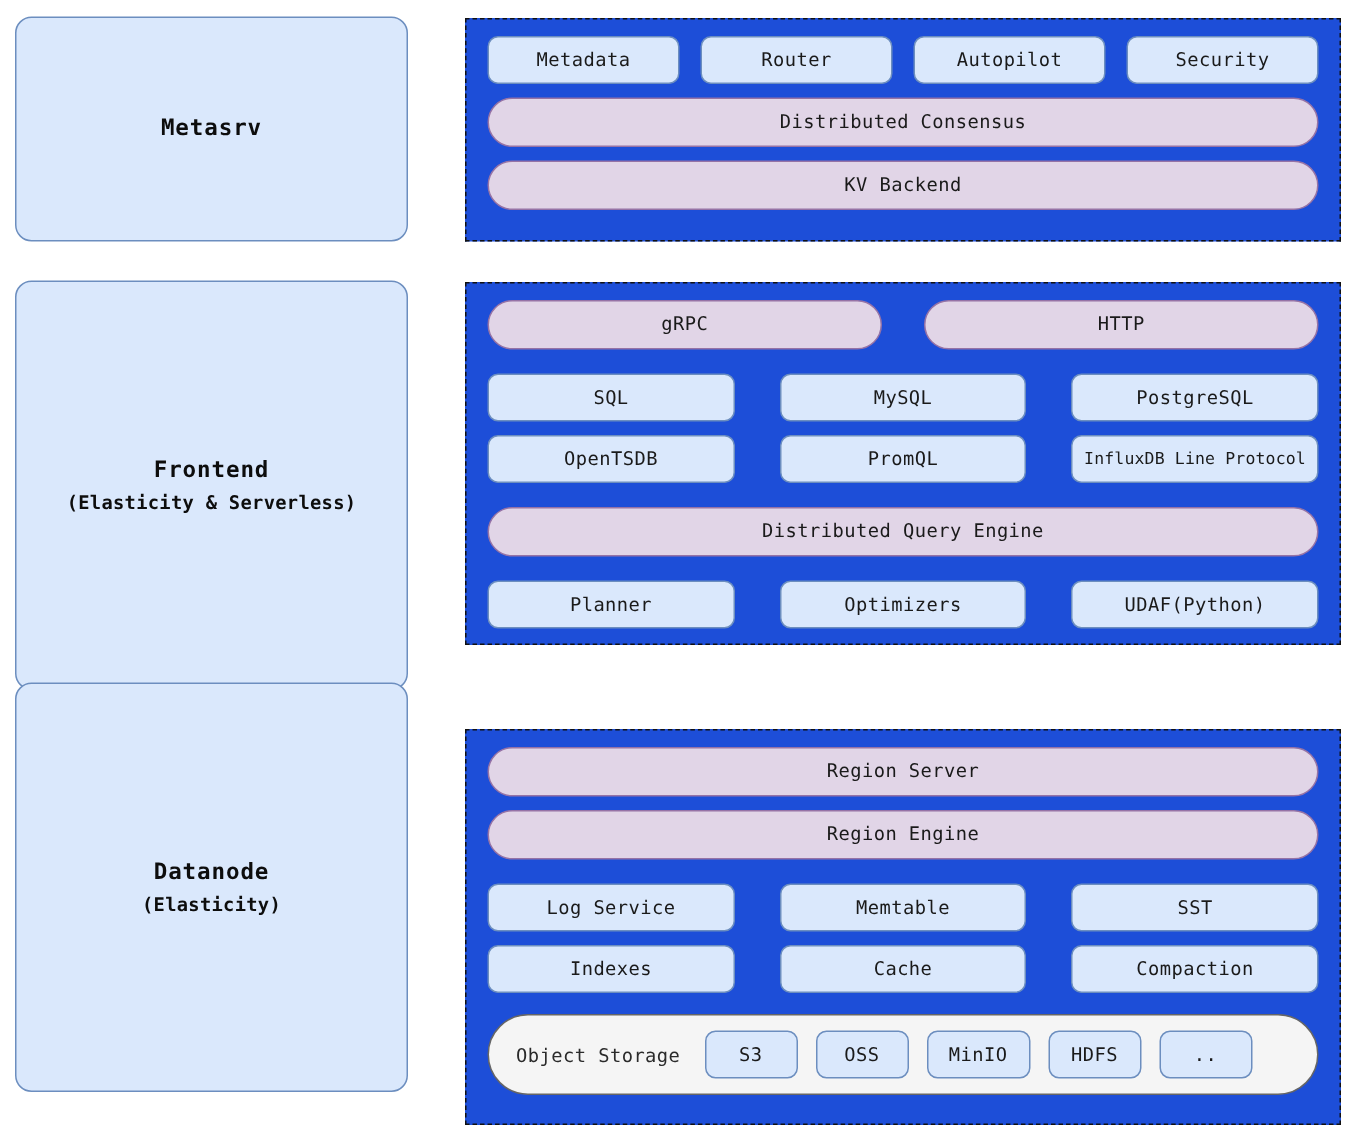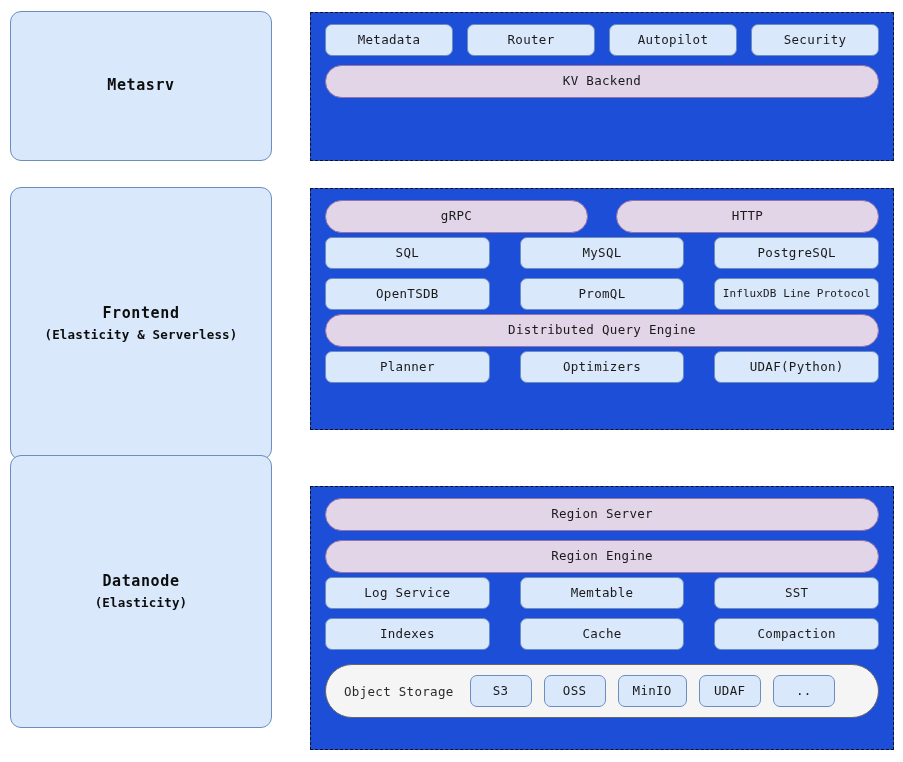--- a/index.html
+++ b/index.html
@@ -72,21 +72,21 @@
   #group-metasrv  { top: 12px;  height: 149px; }
   #group-frontend { top: 188px; height: 242px; }
   #group-datanode { top: 486px; height: 264px; }
 
   
   .row {
     display: flex;
     width: 100%;
   }
   .row + .row { margin-top: 9px; }
-  .row.gap-lg { margin-top: 4px; }
+  .row.gap-lg { margin-top: 16px; }
 
   
   .chip {
     box-sizing: border-box;
     display: flex;
     align-items: center;
     justify-content: center;
     text-align: center;
     font-size: 12.5px;
     letter-spacing: 0.3px;
@@ -167,20 +167,23 @@
 
   <div class="group" id="group-metasrv">
 
     <div class="row cols4">
       <div class="chip blue flex-1">Metadata</div>
       <div class="chip blue flex-1">Router</div>
       <div class="chip blue flex-1">Autopilot</div>
       <div class="chip blue flex-1">Security</div>
     </div>
 
+    <div class="row">
+      <div class="chip purple flex-1">Distributed Consensus</div>
+    </div>
 
     <div class="row">
       <div class="chip purple flex-1">KV Backend</div>
     </div>
   </div>
 
   <div class="group" id="group-frontend">
 
     <div class="row cols2">
       <div class="chip purple flex-1">gRPC</div>
@@ -231,19 +234,19 @@
       <div class="chip blue flex-1">Cache</div>
       <div class="chip blue flex-1">Compaction</div>
     </div>
 
     <div class="storage-shell">
       <div class="storage-label">Object Storage</div>
       <div class="storage-chips">
         <div class="chip blue">S3</div>
         <div class="chip blue">OSS</div>
         <div class="chip blue">MinIO</div>
-        <div class="chip blue">UDAF</div>
+        <div class="chip blue">HDFS</div>
         <div class="chip blue">..</div>
       </div>
     </div>
   </div>
 
 </div>
 
 </body></html>

